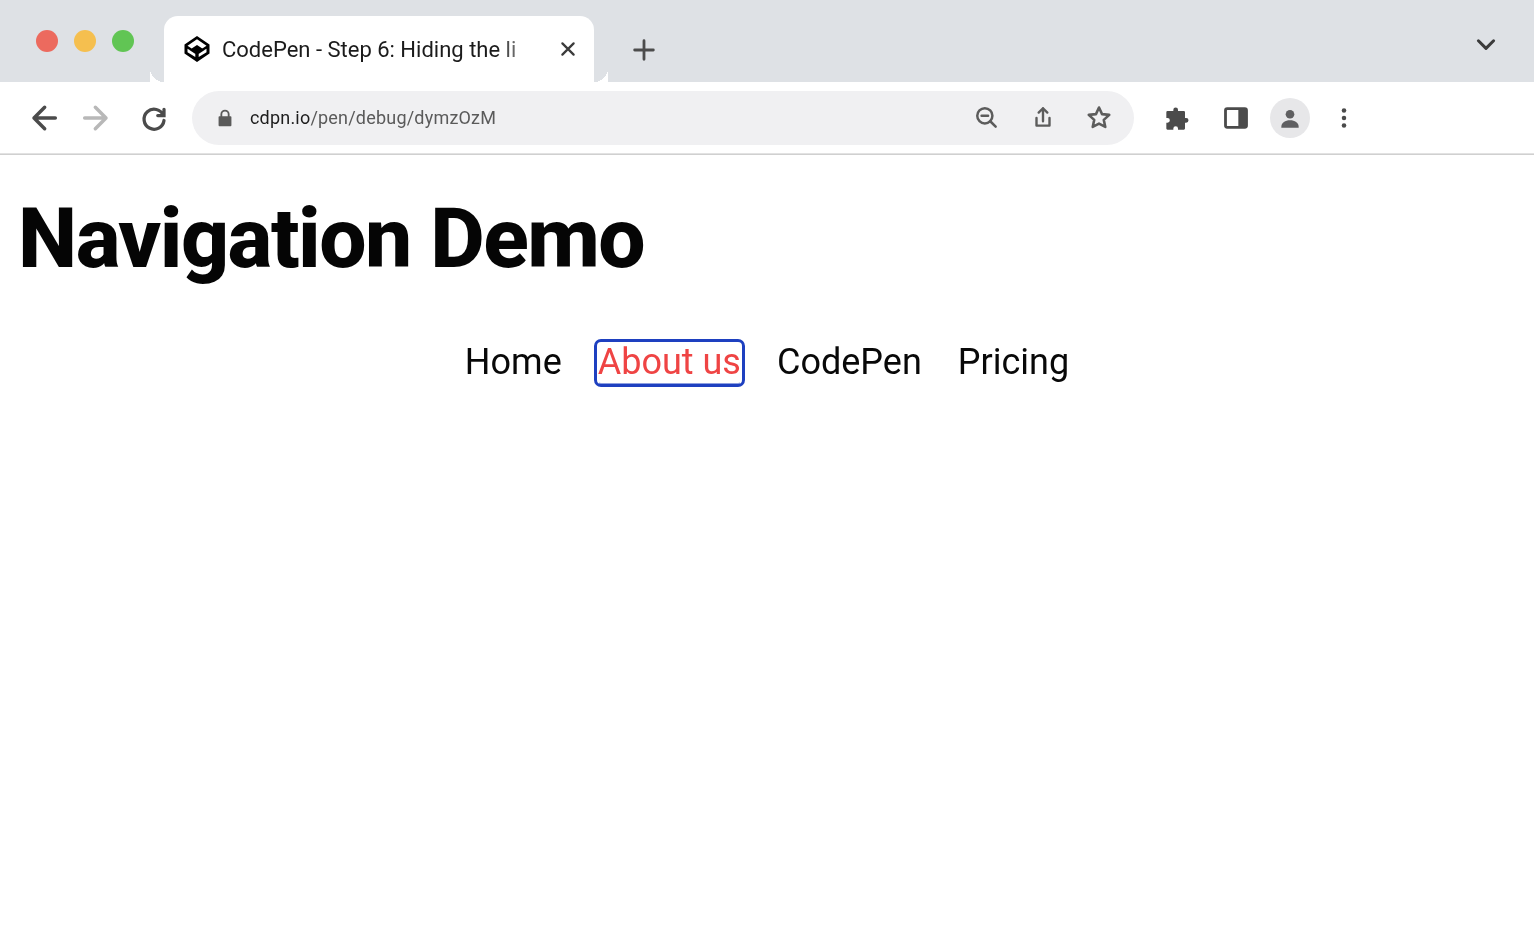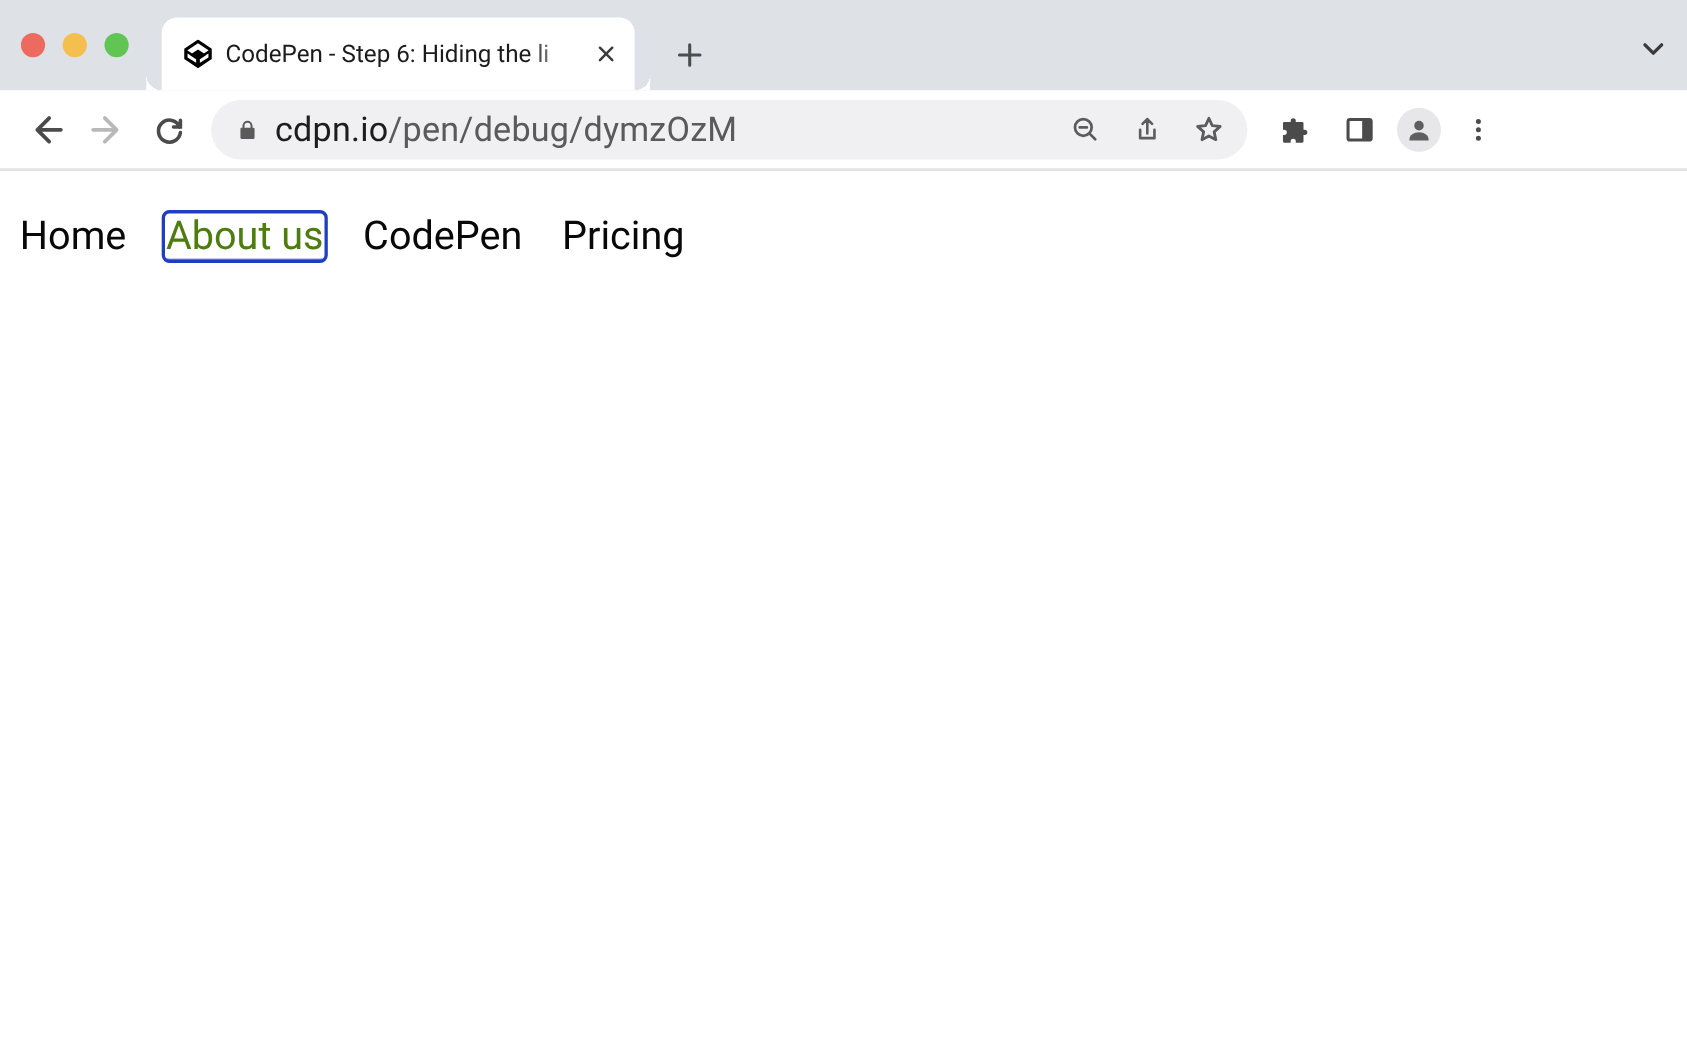--- a/index.html
+++ b/index.html
@@ -18,21 +18,21 @@
     
     .browser-chrome {
       background: #dee1e5;
       border-bottom: 1px solid #d0d0d0;
     }
 
     .tab-strip {
       display: flex;
       align-items: flex-end;
       height: 82px;
-      padding: 0 1px;
+      padding: 0 18px;
       position: relative;
     }
 
     .traffic-lights {
       display: flex;
       align-items: center;
       gap: 16px;
       padding: 0 10px 30px 18px;
     }
     .tl { width: 22px; height: 22px; border-radius: 50%; }
@@ -122,21 +122,21 @@
       border-radius: 27px;
       display: flex;
       align-items: center;
       padding: 0 14px 0 22px;
       margin: 0 6px;
       gap: 14px;
     }
     .lock-icon { color:#5a5a5a; display:flex; align-items:center; }
     .url {
       flex: 1;
-      font-size: 31px;
+      font-size: 18px;
       color: #1d1d1d;
       letter-spacing: 0.2px;
       white-space: nowrap;
       overflow: hidden;
     }
     .url-host { color:#1d1d1d; }
     .url-path { color:#5a5a5a; }
     .ob-icon { width:42px; height:42px; display:flex; align-items:center; justify-content:center; color:#5c5c5c; cursor:pointer; border-radius:50%;}
     .right-icons { display:flex; align-items:center; gap:10px; margin-left:6px; }
     .avatar-circle { width:40px; height:40px; border-radius:50%; background:#e7e7e9; display:flex; align-items:center; justify-content:center; color:#5f5f61;}
@@ -149,30 +149,31 @@
       font-size: 84px;
       font-weight: 800;
       letter-spacing: -1.5px;
       color: #050505;
       line-height: 1.05;
       margin-bottom: 60px;
     }
     .nav-demo {
       display: flex;
       gap: 36px;
+      justify-content: center;
     }
     .nav-link {
       font-size: 36px;
       color: #080808;
       text-decoration: none;
       cursor: pointer;
       line-height: 1.1;
     }
     .nav-link.active {
-      color: #4d7c0f;
+      color: #ef4444;
       outline: 3px solid #1e40c0;
       outline-offset: 1px;
       border-radius: 3px;
       box-shadow: 0 4px 0 -1px rgba(30,64,192,0.5);
     }
   </style>
 </head>
 <body>
 
 <div class="browser-chrome">
@@ -277,19 +278,20 @@
             <circle cx="12" cy="5" r="2.1" fill="#4b4b4b"></circle>
             <circle cx="12" cy="12" r="2.1" fill="#4b4b4b"></circle>
             <circle cx="12" cy="19" r="2.1" fill="#4b4b4b"></circle>
           </svg>
       </div>
     </div>
   </div>
 </div>
 
 <div class="page-content">
+  <h1 class="heading">Navigation Demo</h1>
   <nav class="nav-demo">
     <a class="nav-link">Home</a>
     <a class="nav-link active">About us</a>
     <a class="nav-link">CodePen</a>
     <a class="nav-link">Pricing</a>
   </nav>
 </div>
 
 </body></html>

